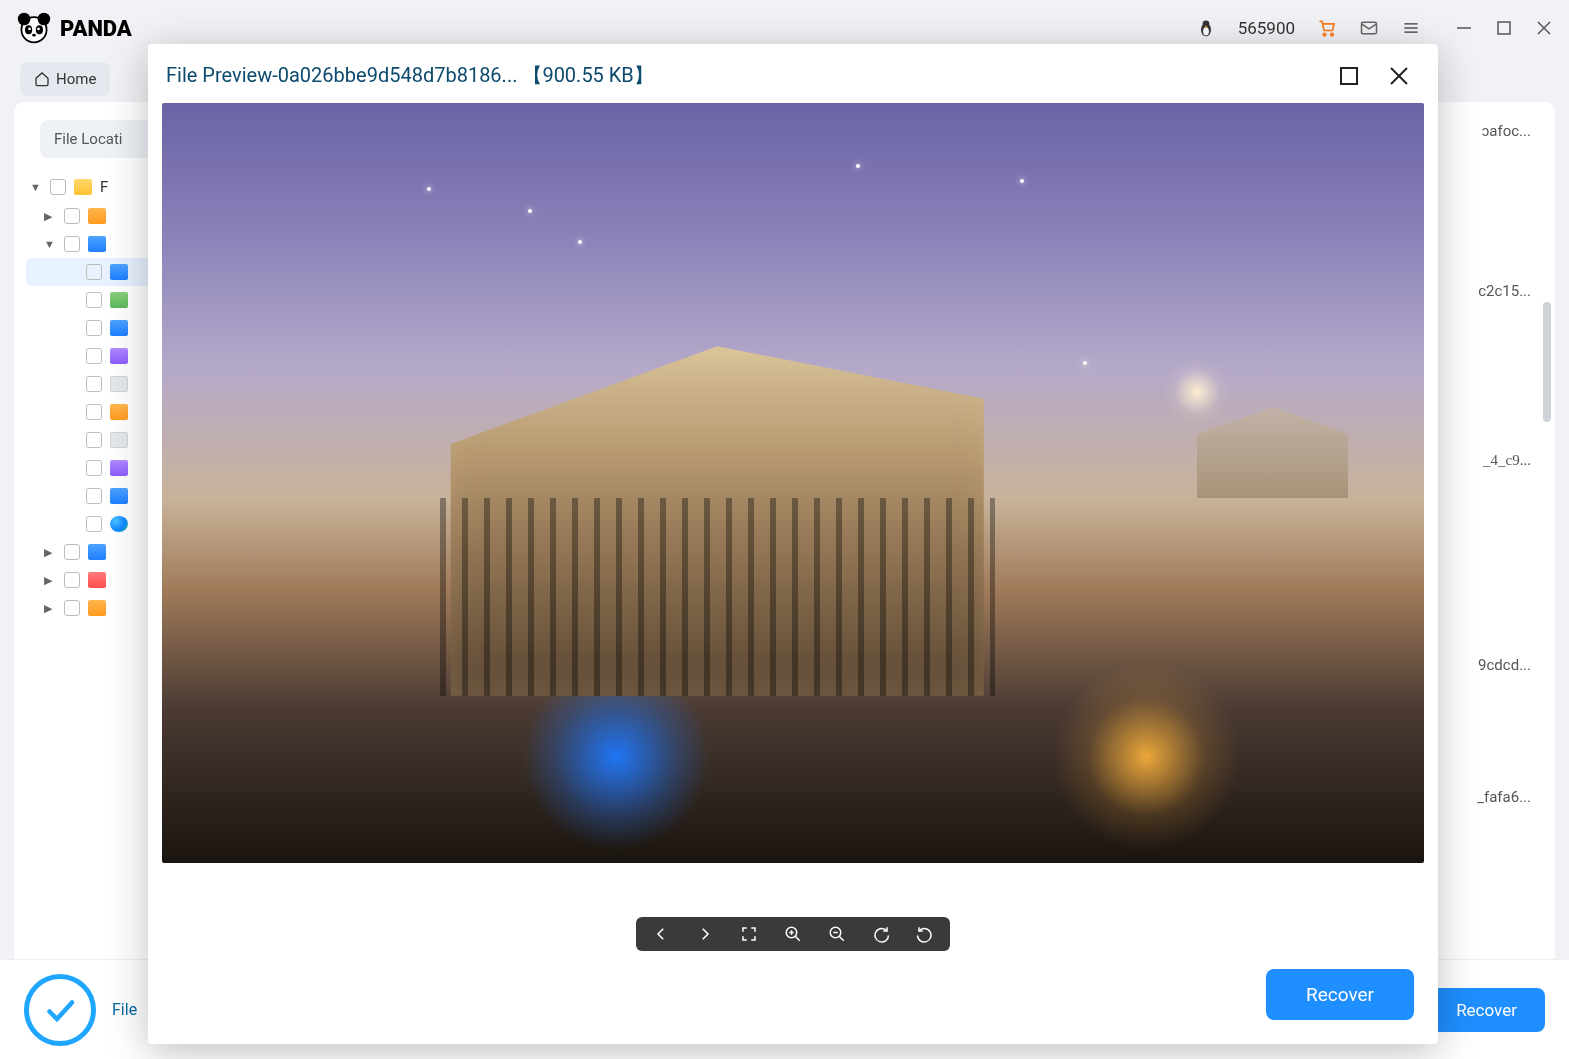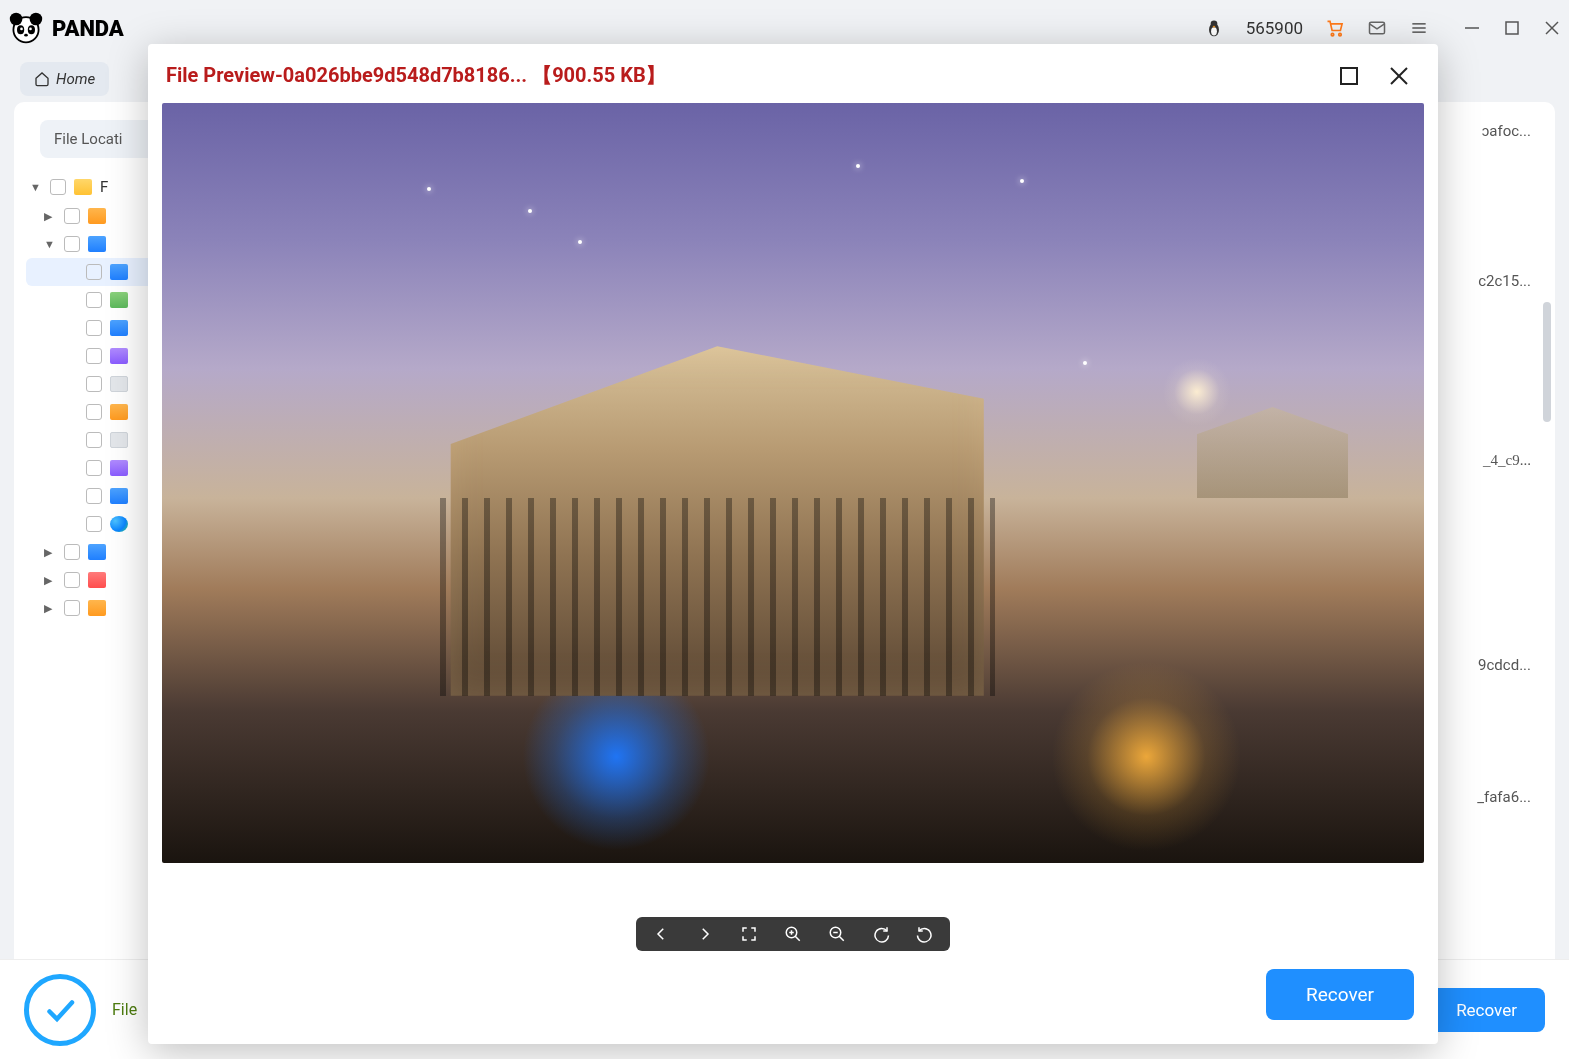--- a/index.html
+++ b/index.html
@@ -1,30 +1,30 @@
 <!DOCTYPE html>
 <html><head>
 <meta charset="utf-8">
 <style>
 * { margin: 0; padding: 0; box-sizing: border-box; font-family: -apple-system, BlinkMacSystemFont, "Segoe UI", Roboto, sans-serif; }
 body { background: #f0f2f5; width: 1569px; height: 1059px; overflow: hidden; position: relative; }
 
 
-.app-header { display: flex; align-items: center; justify-content: space-between; padding: 8px 8px; background: #f0f2f5; height: 56px; }
+.app-header { display: flex; align-items: center; justify-content: space-between; padding: 8px 16px; background: #f0f2f5; height: 56px; }
 .logo { display: flex; align-items: center; gap: 8px; font-weight: 900; font-size: 22px; color: #000; }
 .logo-icon { width: 36px; height: 36px; }
 .header-right { display: flex; align-items: center; gap: 22px; }
 .header-number { font-size: 17px; color: #333; }
 .header-icon { width: 20px; height: 20px; color: #666; cursor: pointer; }
 .win-controls { display: flex; gap: 22px; margin-left: 12px; }
 .win-btn { width: 18px; height: 18px; color: #555; cursor: pointer; }
 
 
 .breadcrumb-bar { display: flex; align-items: center; padding: 6px 20px; gap: 10px; }
-.home-chip { display: flex; align-items: center; gap: 6px; background: #e4e9f0; border-radius: 8px; padding: 8px 14px; font-size: 15px; color: #333; font-style: italic; }
+.home-chip { display: flex; align-items: center; gap: 6px; background: #e4e9f0; border-radius: 8px; padding: 8px 14px; font-size: 15px; color: #333; }
 
 
 .main-shell { background: #fff; margin: 0 14px 0 14px; border-radius: 10px; height: 920px; position: relative; display: flex; }
 .sidebar { width: 320px; padding: 18px 8px; border-right: none; }
 .file-loc { background: #eef2f7; border-radius: 8px; padding: 10px 14px; font-size: 15px; color: #555; margin: 0 18px 14px 18px; }
 .tree { padding: 0 4px; }
 .tree-row { display: flex; align-items: center; gap: 8px; padding: 6px 4px; font-size: 15px; color: #333; }
 .tree-indent-1 { padding-left: 18px; }
 .tree-indent-2 { padding-left: 40px; }
 .caret { width: 12px; color: #666; font-size: 11px; }
@@ -36,37 +36,37 @@
 .ic-green { background: linear-gradient(#8bd17c,#5cb85c); }
 .ic-purple { background: linear-gradient(#b18cff,#8a5cff); }
 .ic-gray { background: #e3e6ea; border:1px solid #cfd4da; }
 .ic-red { background: linear-gradient(#ff7b7b,#ff4d4d); }
 .ic-edge { background: radial-gradient(circle at 30% 30%, #4cc2ff, #0a84ff 60%, #33d17a 95%); border-radius:50%; }
 .tree-row.selected { background: #e8f1ff; border-radius: 6px; }
 
 .right-col { flex: 1; position: relative; padding: 18px 24px; }
 .peek { position: absolute; right: 24px; font-size: 15px; color: #555; }
 .peek1 { top: 20px; }
-.peek2 { top: 170px; }
+.peek2 { top: 180px; }
 .peek3 { top: 350px; font-family: Liberation Serif, serif; }
 .peek4 { top: 554px; }
 .peek5 { top: 686px; }
 
 .scrollbar-stub { position: absolute; right: 4px; top: 200px; width: 8px; height: 120px; background: #d0d4da; border-radius: 4px; }
 
 
 .status-bar { position: absolute; bottom: 0; left: 0; right: 0; height: 100px; display: flex; align-items: center; padding: 0 24px; background: #fff; border-top: 1px solid #eee; }
 .status-circle { width: 72px; height: 72px; border: 5px solid #1fa7ff; border-radius: 50%; display: flex; align-items: center; justify-content: center; color: #1fa7ff; margin-right: 16px; }
-.status-text { font-size: 16px; color: #4d7c0f; }
+.status-text { font-size: 16px; color: #0369a1; }
 .recover-btn-main { margin-left: auto; background: #1f8fff; color: #fff; border: none; border-radius: 8px; padding: 12px 28px; font-size: 17px; cursor: pointer; }
 
 
 .modal { position: absolute; top: 44px; left: 148px; width: 1290px; height: 1000px; background: #fff; border-radius: 4px; box-shadow: 0 8px 40px rgba(0,0,0,.25); display: flex; flex-direction: column; z-index: 50; }
 .modal-header { display: flex; align-items: center; justify-content: space-between; padding: 18px 28px 14px 18px; }
-.modal-title { font-size: 20px; color: #b91c1c; font-weight: 700; }
+.modal-title { font-size: 20px; color: #0c4a6e; font-weight: 400; }
 .modal-actions { display: flex; gap: 28px; }
 .modal-act { width: 22px; height: 22px; color: #333; cursor: pointer; }
 .preview-area { flex: 1; padding: 0 14px 10px 14px; position: relative; }
 .preview-img { width: 100%; height: 760px; border-radius: 2px; display: block; position: relative; overflow: hidden;
   background:
     radial-gradient(circle at 36% 86%, rgba(30,120,255,.95) 0, rgba(30,120,255,.25) 6%, transparent 9%),
     radial-gradient(circle at 78% 86%, rgba(255,180,60,.9) 0, rgba(255,180,60,.15) 5%, transparent 8%),
     radial-gradient(circle at 82% 38%, rgba(255,240,210,.95) 0, rgba(255,240,210,.1) 2%, transparent 3%),
     linear-gradient(180deg, #6a63a6 0%, #8b83b9 18%, #b5a9c9 35%, #c8b39a 52%, #a07b5a 64%, #4a3a33 80%, #1a140f 100%);
 }

